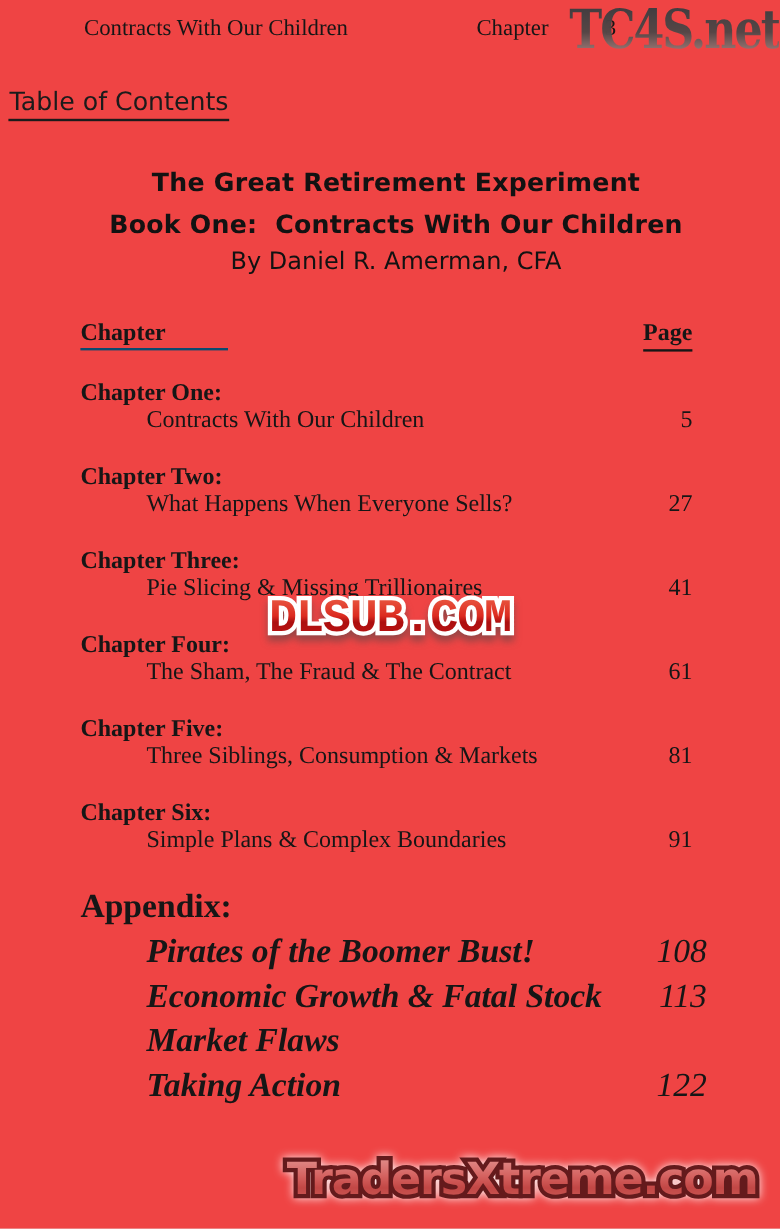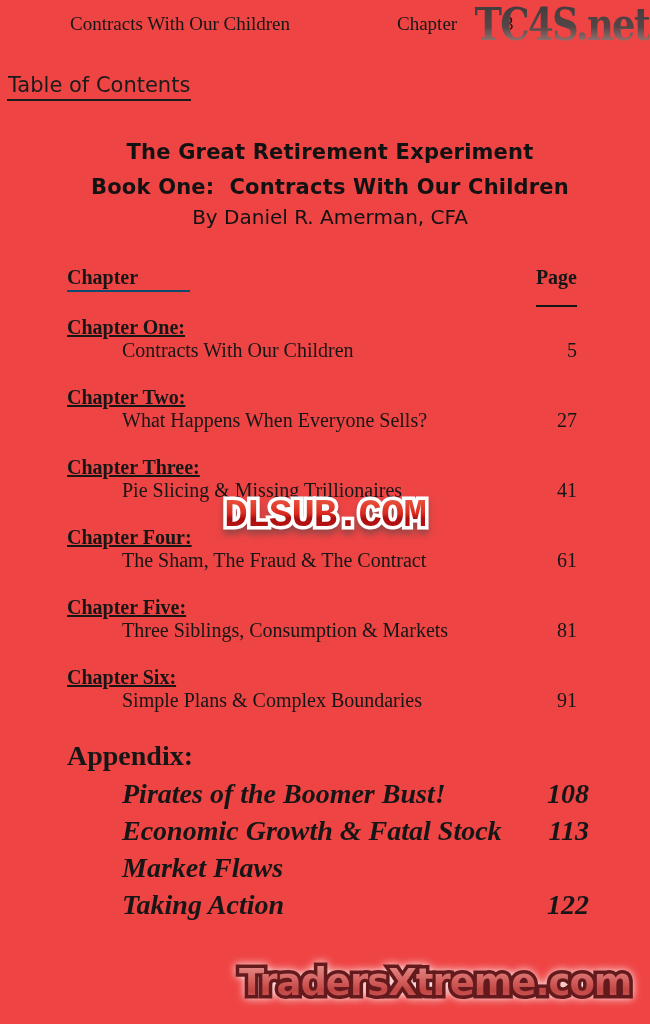--- a/index.html
+++ b/index.html
@@ -82,36 +82,36 @@
     font-family:"DejaVu Sans","Liberation Sans",sans-serif;
     color:#121212;
   }
   .book-title    { font-size:21px; font-weight:bold; line-height:26px; margin-bottom:9px; letter-spacing:0.2px; }
   .book-subtitle { font-size:21px; font-weight:bold; line-height:26px; margin-bottom:5px; letter-spacing:0.2px; }
   .book-author   { font-size:20px; line-height:24px; }
 
   
   .cols { position:absolute; top:266px; left:67px; right:73px; font-size:20px; font-weight:bold; }
   .col-chapter { border-bottom:2px solid #0c4a6e; padding:0 52px 2px 0; }
-  .col-page    { float:right; border-bottom:2px solid #161616; padding-bottom:16px; }
+  .col-page    { float:right; border-bottom:2px solid #161616; padding-bottom:2px; }
 
   
   .chapters { position:absolute; top:316px; left:67px; right:73px; font-size:20px; }
   .chapter-block { margin-bottom:24px; }
-  .chapter-label { font-weight:bold; line-height:23px;text-decoration:underline; }
+  .chapter-label { font-weight:bold; line-height:23px; }
   .chapter-row   { display:flex; line-height:23px; }
   .chapter-title { margin-left:55px; flex:1; }
   .chapter-page  { min-width:40px; text-align:right; }
 
   
   .appendix { position:absolute; top:743px; left:67px; right:61px; font-size:28px; }
   .appendix-label { font-weight:bold; line-height:26px; margin-bottom:6px; }
   .appendix-row   { display:flex; line-height:37px; font-style:italic;gap:36px; }
   .appendix-title { margin-left:55px; flex:1; font-weight:bold; }
-  .appendix-page  { min-width:44px; text-align:right;font-weight:bold; }
+  .appendix-page  { min-width:44px; text-align:right; }
 </style>
 </head>
 <body>
 
 <div class="page">
 
   <div class="doc-header">
     <span class="h-left">Contracts With Our Children</span>
     <span class="h-center">Chapter</span>
     <span class="h-pagenum">3</span>

